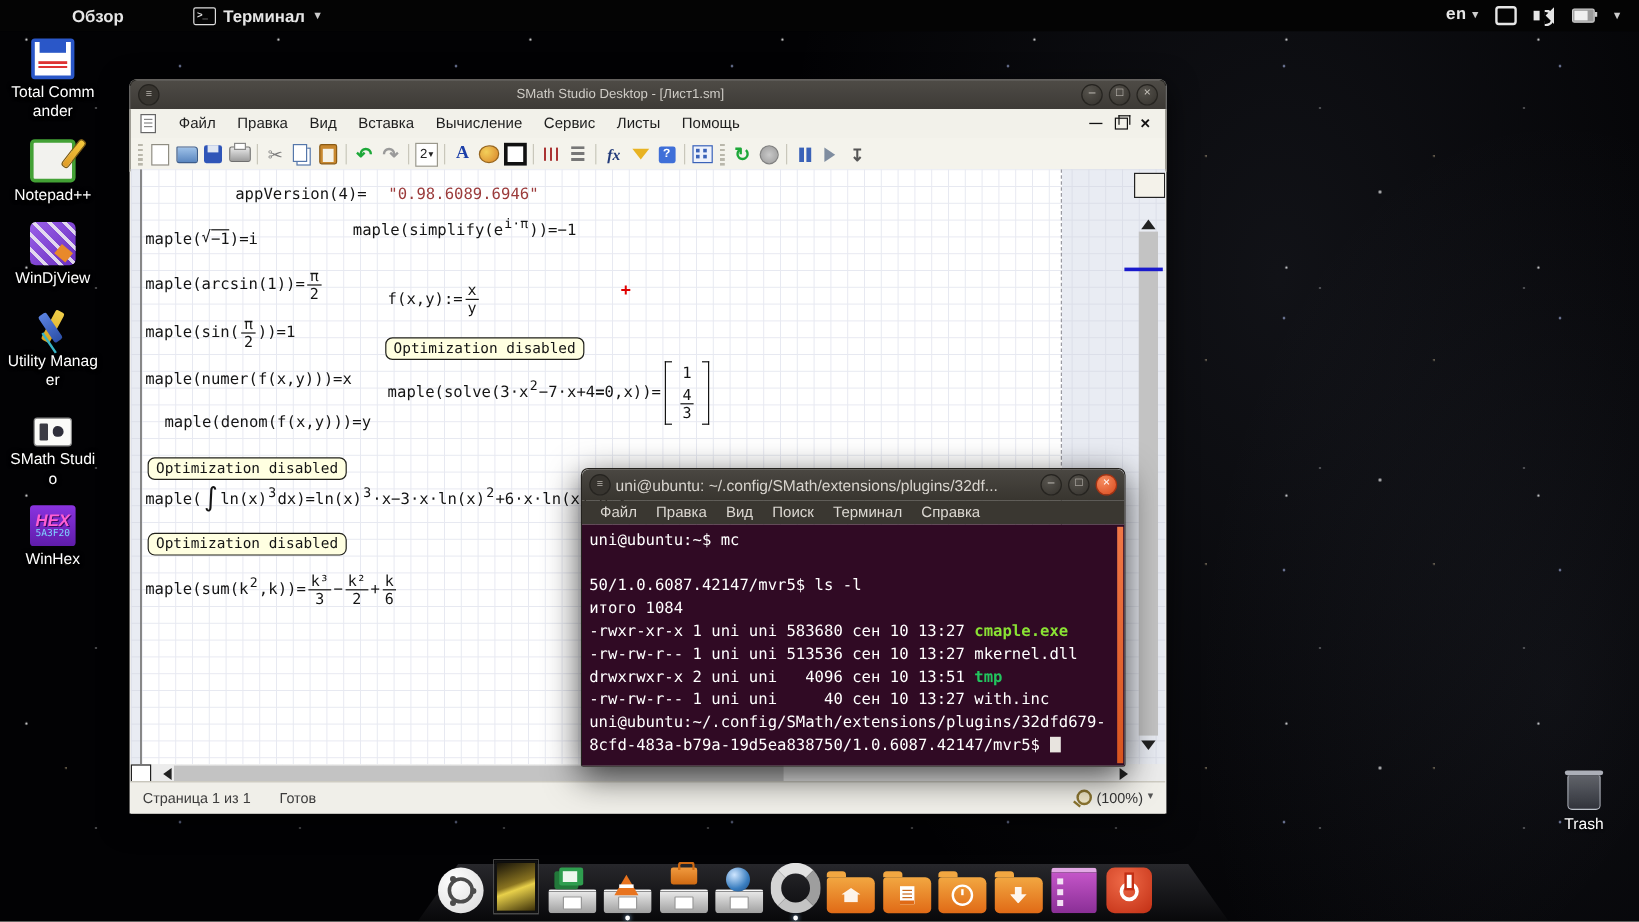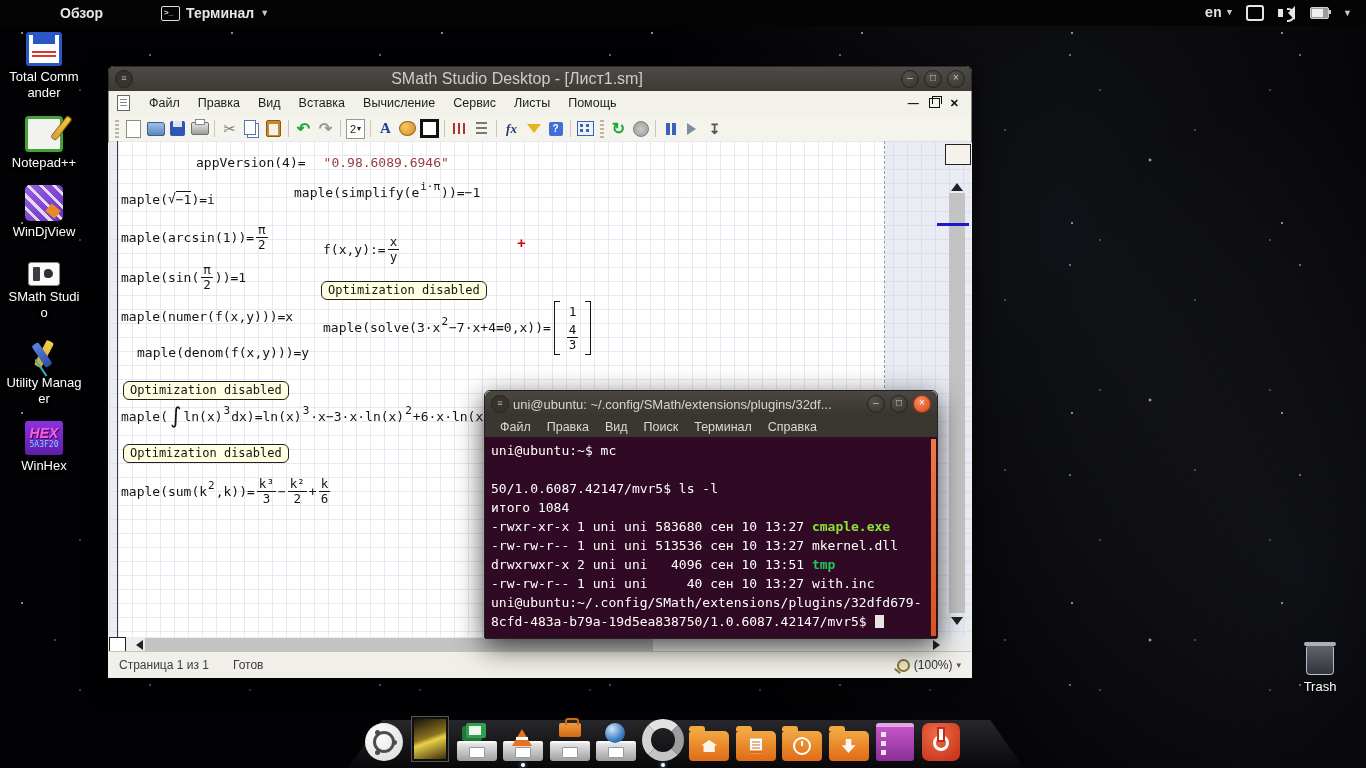--- a/index.html
+++ b/index.html
@@ -77,21 +77,21 @@
     background:rgba(225,230,240,.75);border-radius:2px;}
   .trash .lbl{margin-top:4px;font-size:13px;color:#fff;text-shadow:0 1px 2px #000;}
 
   
   .smath-win{position:absolute;left:108px;top:66px;width:864px;height:612px;z-index:10;
     border-radius:6px 6px 0 0;box-shadow:0 6px 24px rgba(0,0,0,.65);background:#f2f1ea;}
   .sm-title{height:24px;background:linear-gradient(#4e4b46,#3d3a36);border-radius:6px 6px 0 0;
     display:flex;align-items:center;padding:0 6px;border:1px solid #2b2926;border-bottom:none;}
   .win-menu-btn{width:16px;height:16px;border-radius:50%;background:#37342f;border:1px solid #262420;
     color:#b9b5ae;font-size:9px;line-height:15px;text-align:center;flex:0 0 auto;}
-  .sm-title .t{flex:1;text-align:center;color:#cfccc6;font-size:16px;
+  .sm-title .t{flex:1;text-align:center;color:#cfccc6;font-size:11px;
     overflow:hidden;white-space:nowrap;text-overflow:ellipsis;}
   .winbtns{display:flex;gap:5px;}
   .wbtn{width:16px;height:16px;border-radius:50%;background:radial-gradient(circle at 35% 30%,#55524c,#35322d);
     border:1px solid #262420;color:#c9c5be;font-size:10px;line-height:14px;text-align:center;}
   .wbtn.close-org{background:radial-gradient(circle at 35% 30%,#f58b5e,#d8491d);color:#fff;border-color:#a33313;}
 
   .sm-menubar{height:24px;background:#f2f1ea;border-left:1px solid #8a887f;border-right:1px solid #8a887f;
     display:flex;align-items:center;font-size:12.5px;color:#1d1d1d;padding:0 6px;gap:2px;}
   .pageico{width:11px;height:14px;background:#fff;border:1px solid #666;margin:0 8px 0 2px;position:relative;}
   .pageico::before{content:"";position:absolute;left:2px;top:3px;right:2px;height:1px;background:#888;
@@ -167,21 +167,21 @@
   .vs-thumb{position:absolute;left:2px;top:52px;bottom:24px;width:16px;background:#c3c3c3;}
   .vs-down{position:absolute;left:4px;bottom:6px;width:0;height:0;border:6px solid transparent;border-top:8px solid #222;}
   .vs-marker{position:absolute;right:-2px;top:82px;width:32px;height:3px;background:#1a1acc;}
   .hscroll{position:absolute;left:1px;right:1px;top:571px;height:15px;background:#ececec;display:flex;align-items:center;}
   .hs-pagebox{width:15px;height:13px;background:#fff;border:1px solid #222;margin-right:3px;}
   .hs-left{width:0;height:0;border:5px solid transparent;border-right:7px solid #222;margin:0 2px;}
   .hs-thumb{width:508px;height:13px;background:#c3c3c3;}
   .hs-right{width:0;height:0;border:5px solid transparent;border-left:7px solid #222;margin-left:auto;margin-right:26px;}
   .sm-status{position:absolute;left:1px;right:1px;bottom:0;height:26px;background:#f0efe9;
     border-top:1px solid #c6c4b8;display:flex;align-items:center;font-size:12px;color:#3c3c3c;padding:0 10px;gap:24px;}
-  .zoomctl{margin-left:auto;display:flex;align-items:center;gap:4px;color:#333;}
+  .zoomctl{margin-left:auto;display:flex;align-items:flex-start;gap:4px;color:#333;}
   .lens{width:9px;height:9px;border:2px solid #8a7430;border-radius:50%;position:relative;background:rgba(240,220,150,.4);}
   .lens::after{content:"";position:absolute;left:-5px;top:9px;width:7px;height:2px;background:#8a7430;transform:rotate(40deg);}
 
   
   .term-win{position:absolute;left:484px;top:390px;width:452px;z-index:20;border-radius:6px 6px 2px 2px;
     box-shadow:0 8px 28px rgba(0,0,0,.7);border:1px solid #23211d;}
   .term-title{height:26px;background:linear-gradient(#4a4742,#38352f);border-radius:6px 6px 0 0;
     display:flex;align-items:center;padding:0 6px;gap:4px;}
   .term-title .t{flex:1;color:#d8d4ce;font-size:13px;white-space:nowrap;overflow:hidden;}
   .term-menubar{height:20px;background:#3a3731;display:flex;align-items:center;gap:2px;
@@ -277,26 +277,26 @@
     </div>
     <div class="desk-ic" data-interactable="true">
       <div class="dim dim-notepadpp" data-interactable="false"></div>
       <div class="lbl" data-interactable="false">Notepad++</div>
     </div>
     <div class="desk-ic" data-interactable="true">
       <div class="dim dim-windjview" data-interactable="false"></div>
       <div class="lbl" data-interactable="false">WinDjView</div>
     </div>
     <div class="desk-ic" data-interactable="true">
+      <div class="dim dim-utility" data-interactable="false"></div>
+      <div class="lbl" data-interactable="false">Utility Manager</div>
+    </div>
+    <div class="desk-ic" data-interactable="true">
       <div class="dim dim-smath" data-interactable="false"></div>
       <div class="lbl" data-interactable="false">SMath Studio</div>
-    </div>
-    <div class="desk-ic" data-interactable="true">
-      <div class="dim dim-utility" data-interactable="false"></div>
-      <div class="lbl" data-interactable="false">Utility Manager</div>
     </div>
     <div class="desk-ic" data-interactable="true">
       <div class="dim dim-winhex" data-interactable="false">
         <div class="hex-big" data-interactable="false">HEX</div>
         <div class="hex-small" data-interactable="false">5A3F20</div>
       </div>
       <div class="lbl" data-interactable="false">WinHex</div>
     </div>
   </div>
 

